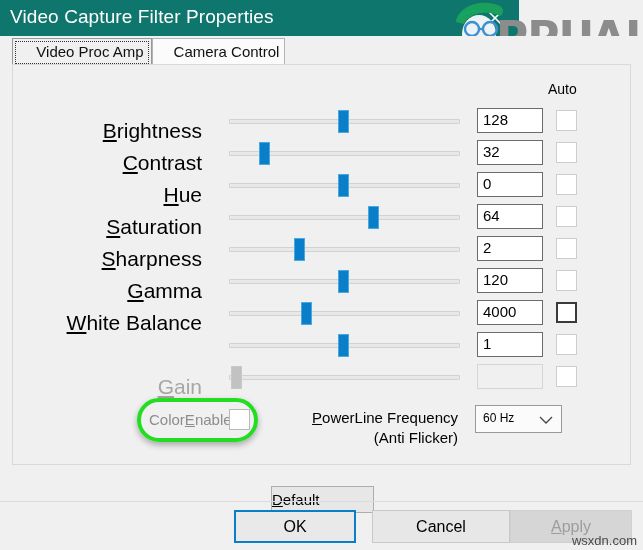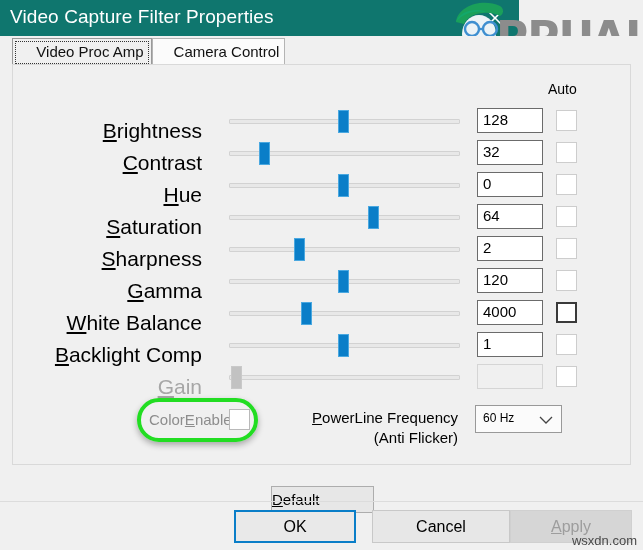--- a/index.html
+++ b/index.html
@@ -246,21 +246,20 @@
       <div class="autobox"></div>
     </div>
     <div class="row" style="top: 296px;">
       <div class="row-label"><span></span><u>W</u><span>hite Balance</span></div>
       <div class="track"></div>
       <div class="thumb" style="left: 301px;"></div>
       <div class="valbox">4000</div>
       <div class="autobox enabled"></div>
     </div>
     <div class="row" style="top: 328px;">
-      <div class="row-label"><span></span><u>B</u><span>acklight Comp</span></div>
       <div class="track"></div>
       <div class="thumb" style="left: 338px;"></div>
       <div class="valbox">1</div>
       <div class="autobox"></div>
     </div>
     <div class="row" style="top: 360px;">
       <div class="row-label disabled"><span></span><u>G</u><span>ain</span></div>
       <div class="track"></div>
       <div class="thumb disabled" style="left: 231px;"></div>
       <div class="valbox disabled"></div>

